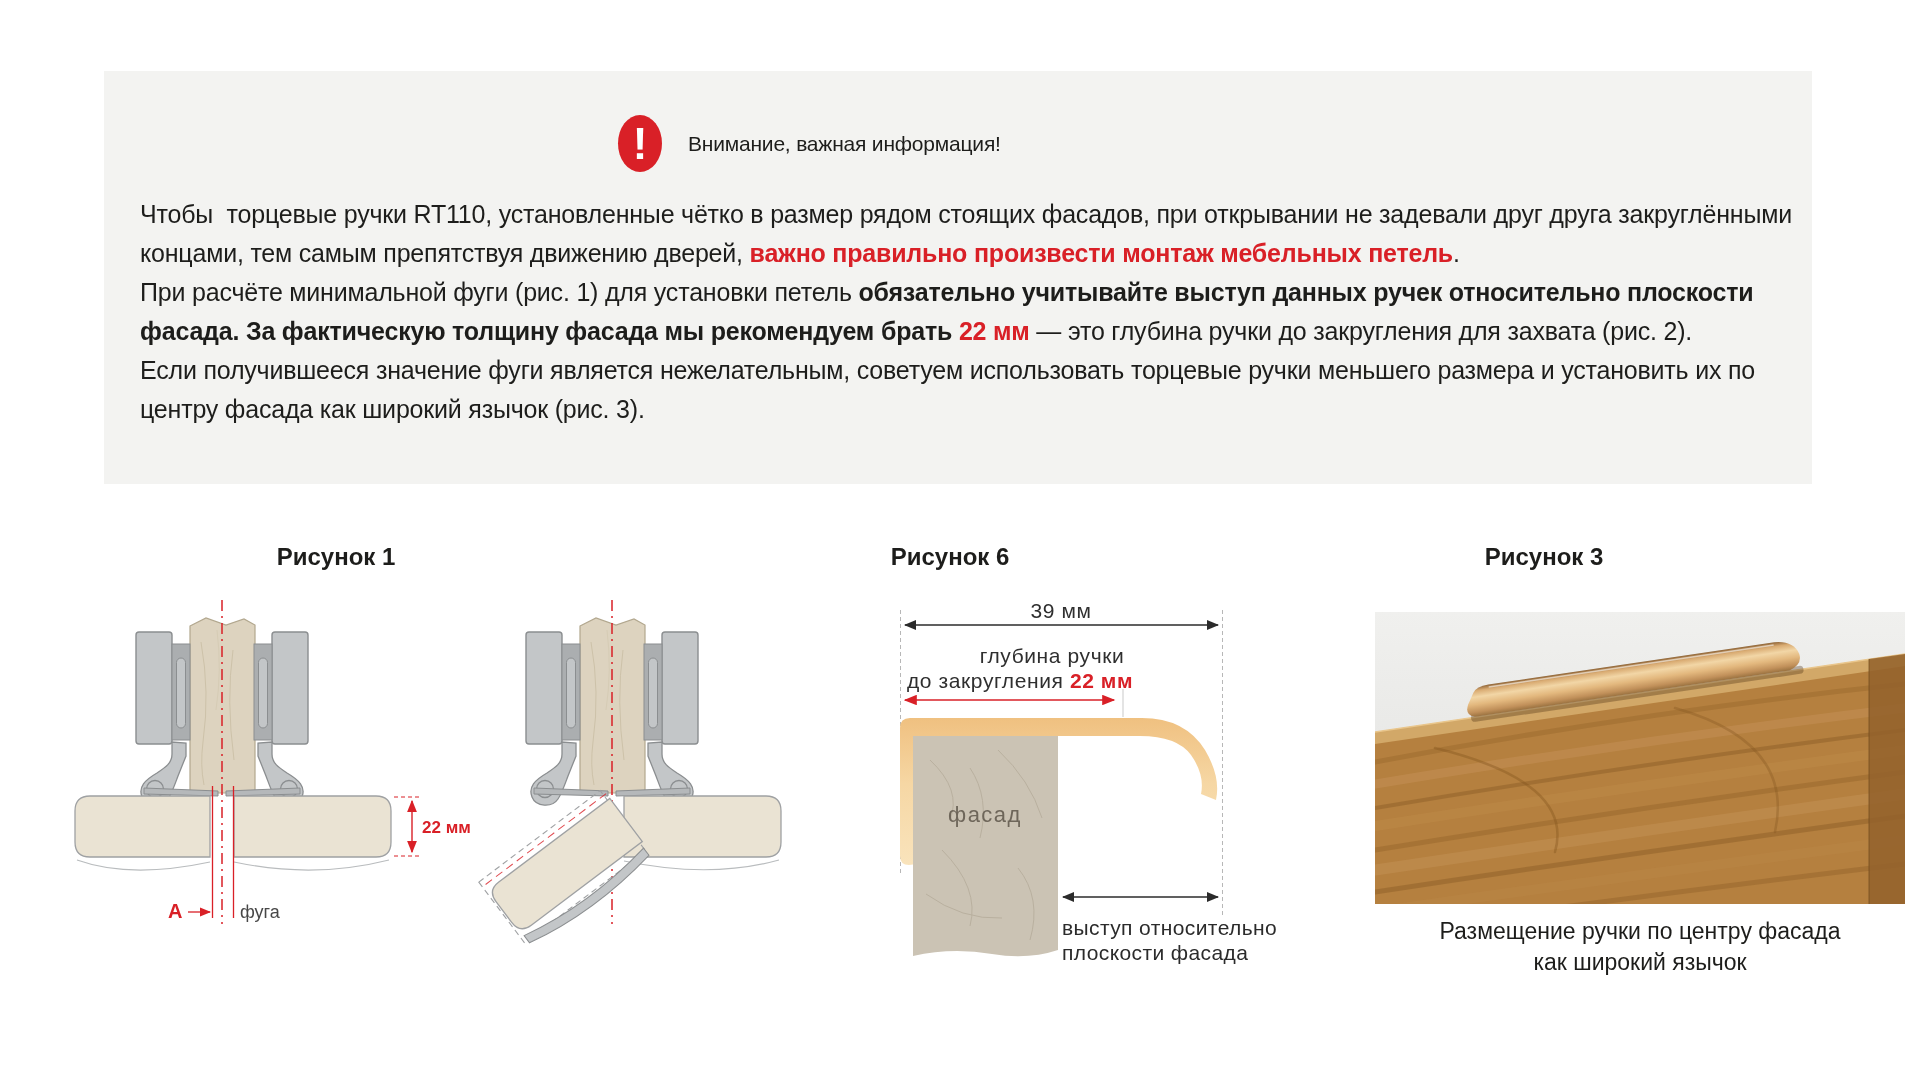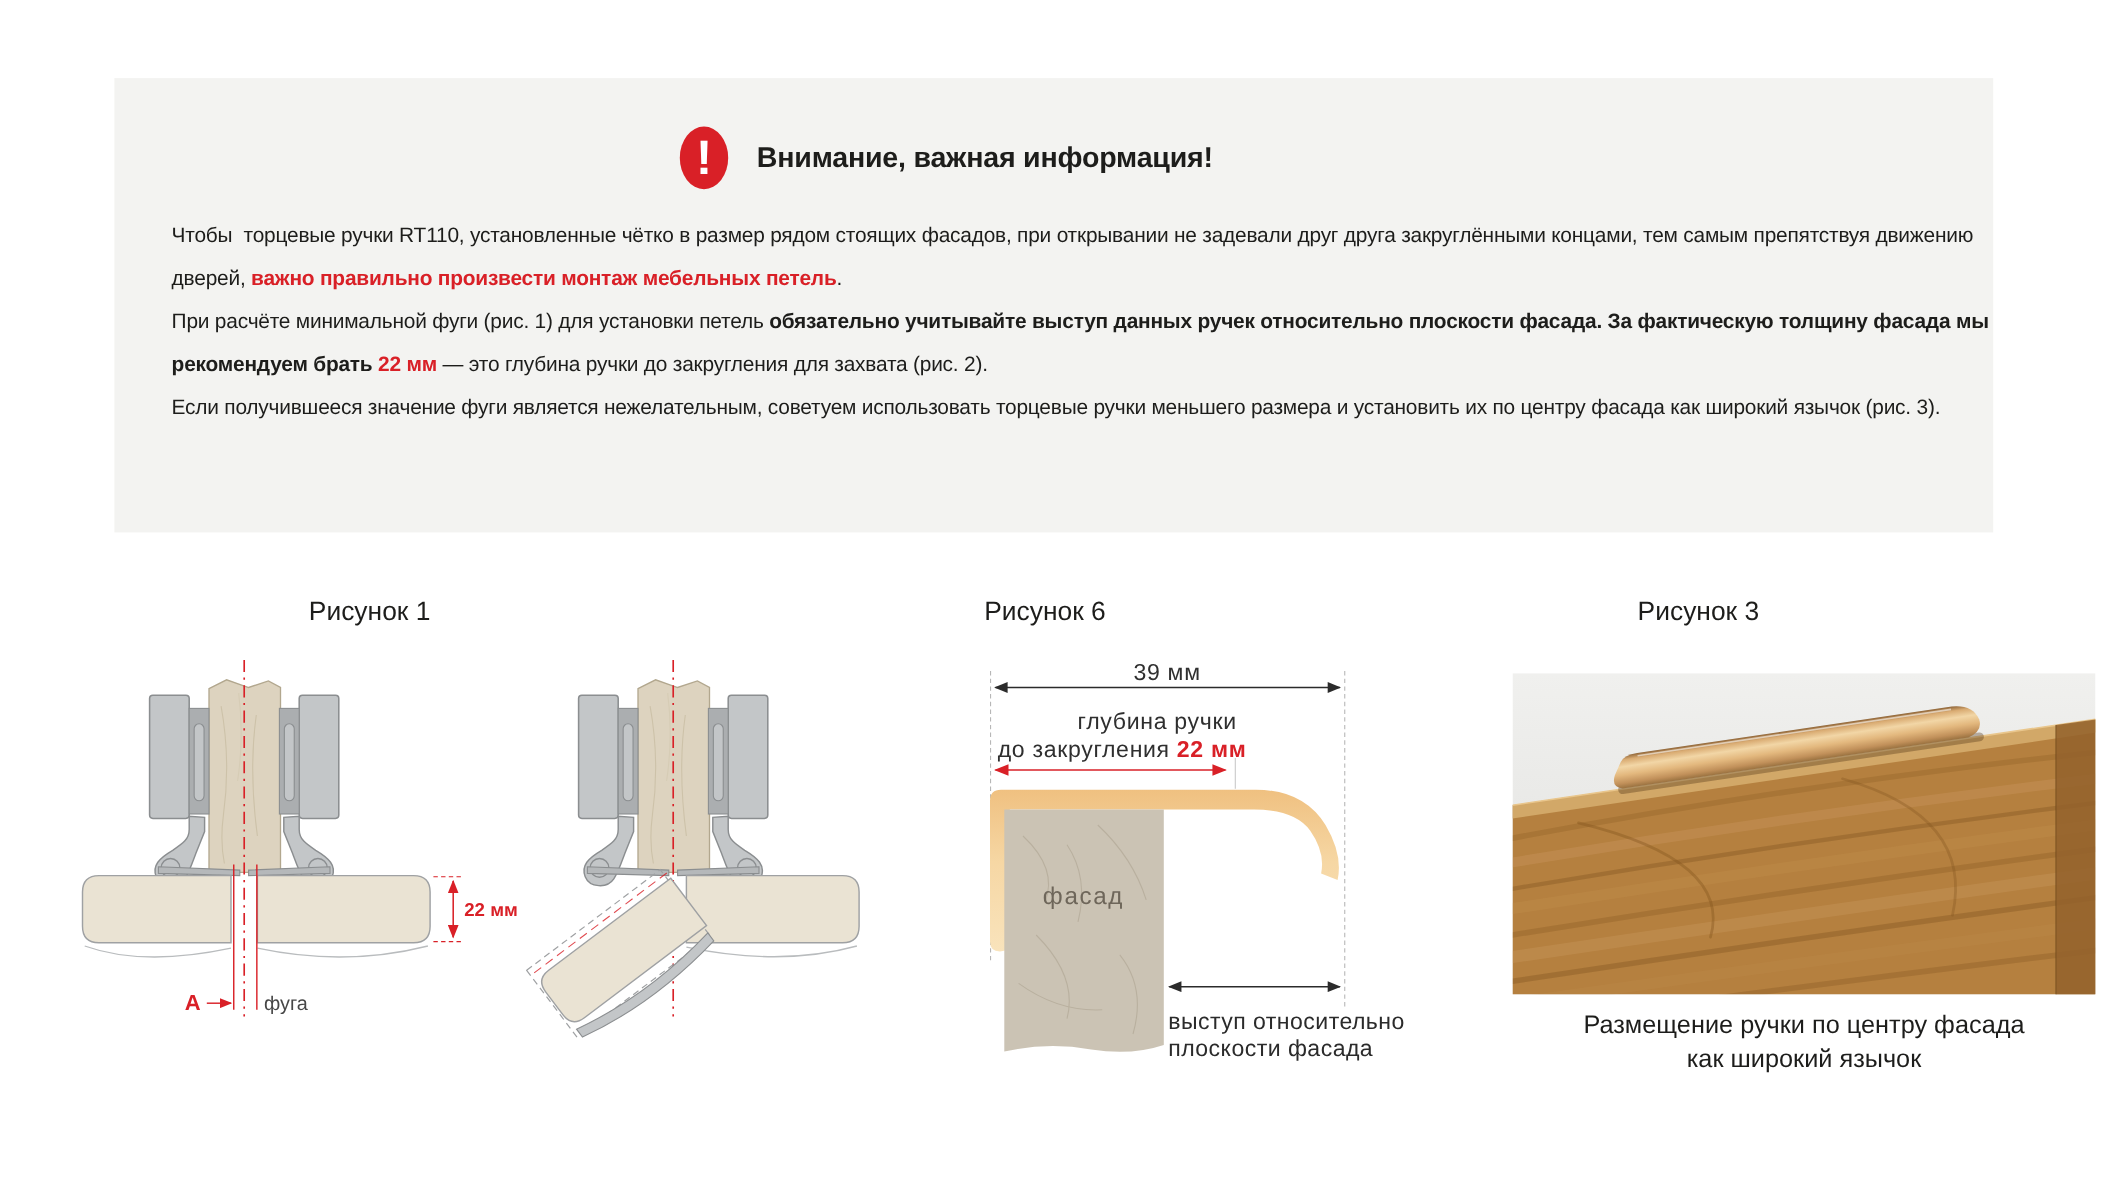--- a/index.html
+++ b/index.html
@@ -8,29 +8,29 @@
     background:#ffffff;color:#1d1d1b;
     font-family:"Liberation Sans",sans-serif;
   }
   .panel{position:absolute;left:104px;top:71px;width:1708px;height:413px;background:#f3f3f1}
   .notice-head{position:absolute;left:514px;top:44px;display:flex;align-items:center;gap:26px}
   .warn-icon{
     width:44px;height:57px;background:#d92027;border-radius:50%;
     display:flex;align-items:center;justify-content:center;
     color:#fff;font-weight:bold;font-size:44px;line-height:1;
   }
-  .notice-title{font-size:26px;font-weight:bold;letter-spacing:-0.2px}
+  .notice-title{font-size:21px;font-weight:normal;letter-spacing:-0.2px}
   .para{
-    position:absolute;left:52px;top:124px;width:1660px;
-    font-size:19px;line-height:39px;letter-spacing:-0.2px;white-space:pre-wrap;
+    position:absolute;left:36px;top:124px;width:1660px;
+    font-size:25px;line-height:39px;letter-spacing:-0.2px;white-space:pre-wrap;
   }
   .seg-n{font-weight:normal}
   .seg-b{font-weight:bold}
   .seg-rb{font-weight:bold;color:#d92027}
-  .fig-label{position:absolute;top:543px;transform:translateX(-50%);font-size:24px;font-weight:normal;white-space:nowrap}
+  .fig-label{position:absolute;top:543px;transform:translateX(-50%);font-size:24px;font-weight:bold;white-space:nowrap}
   #lab1{left:336px}
   #lab2{left:950px}
   #lab3{left:1544px}
   .fig1{position:absolute;left:60px;top:580px}
   .fig2{position:absolute;left:880px;top:588px}
   .fig3{position:absolute;left:1375px;top:612px}
   .fig3-caption{position:absolute;left:1340px;top:916px;width:600px;text-align:center;font-size:23px;line-height:31px}
   
   text{font-family:"Liberation Sans",sans-serif}
   .t-dim{font-size:21px;fill:#2f2f2f;letter-spacing:.6px}

